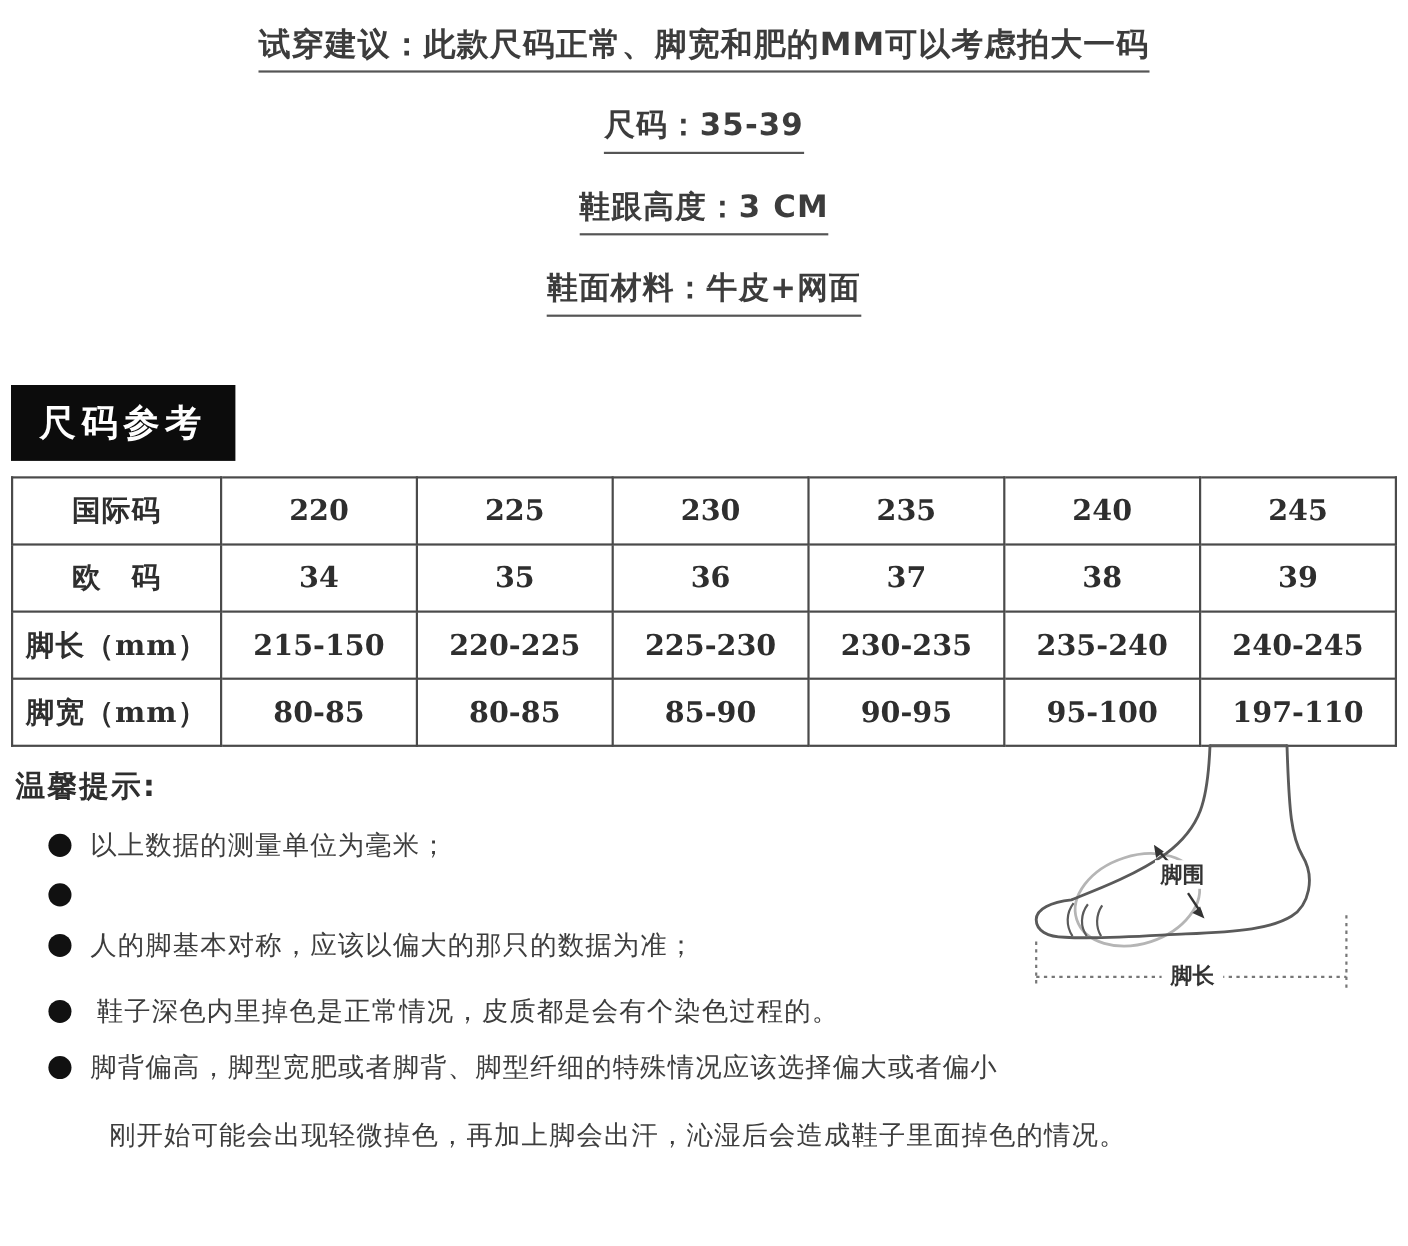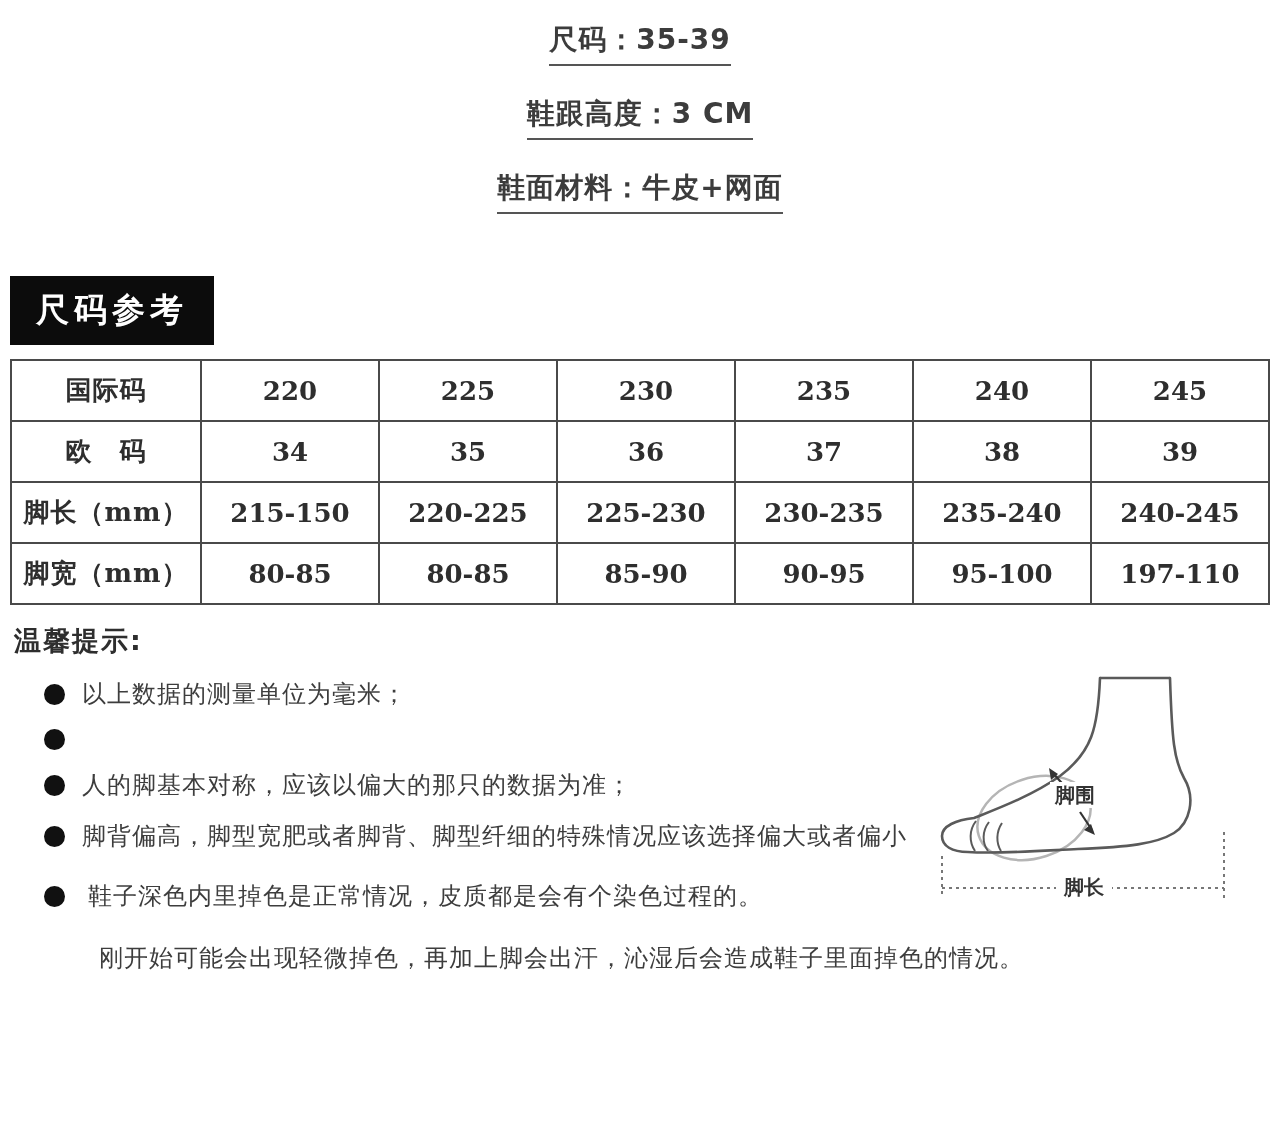--- a/index.html
+++ b/index.html
@@ -63,20 +63,23 @@
     font-family:"DejaVu Sans",sans-serif; font-size:20px; font-weight:bold; fill:#333;
   }
 </style>
 </head>
 <body>
 
 
 
 
 <div class="header">
+  <div class="hrow">
+    <span class="hline first">试穿建议：此款尺码正常、脚宽和肥的MM可以考虑拍大一码</span>
+  </div>
   <div class="hrow">
     <span class="hline">尺码：35-39</span>
   </div>
   <div class="hrow">
     <span class="hline">鞋跟高度：3  CM</span>
   </div>
   <div class="hrow">
     <span class="hline">鞋面材料：牛皮+网面</span>
   </div>
 </div>
@@ -134,27 +137,27 @@
     <span class="dot"></span>
     <span class="btext">以上数据的测量单位为毫米；</span>
   </div>
   <div class="bullet">
     <span class="dot"></span>
   </div>
   <div class="bullet">
     <span class="dot"></span>
     <span class="btext">人的脚基本对称，应该以偏大的那只的数据为准；</span>
   </div>
+  <div class="bullet b5">
+    <span class="dot"></span>
+    <span class="btext">鞋子深色内里掉色是正常情况，皮质都是会有个染色过程的。</span>
+  </div>
   <div class="bullet">
     <span class="dot"></span>
     <span class="btext">脚背偏高，脚型宽肥或者脚背、脚型纤细的特殊情况应该选择偏大或者偏小</span>
-  </div>
-  <div class="bullet b5">
-    <span class="dot"></span>
-    <span class="btext">鞋子深色内里掉色是正常情况，皮质都是会有个染色过程的。</span>
   </div>
 
   <div class="extra">刚开始可能会出现轻微掉色，再加上脚会出汗，沁湿后会造成鞋子里面掉色的情况。</div>
 
 </div>
 
 
 <div class="foot-diagram">
   <svg viewBox="0 0 320 250">
 

